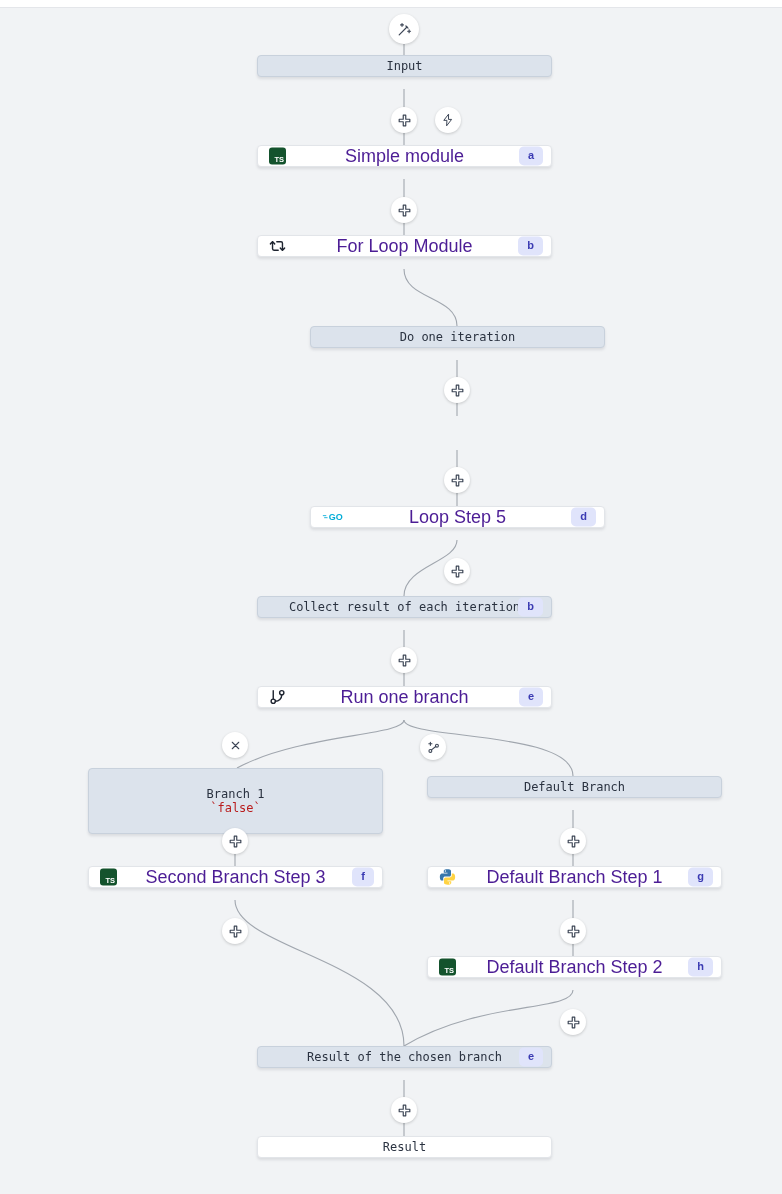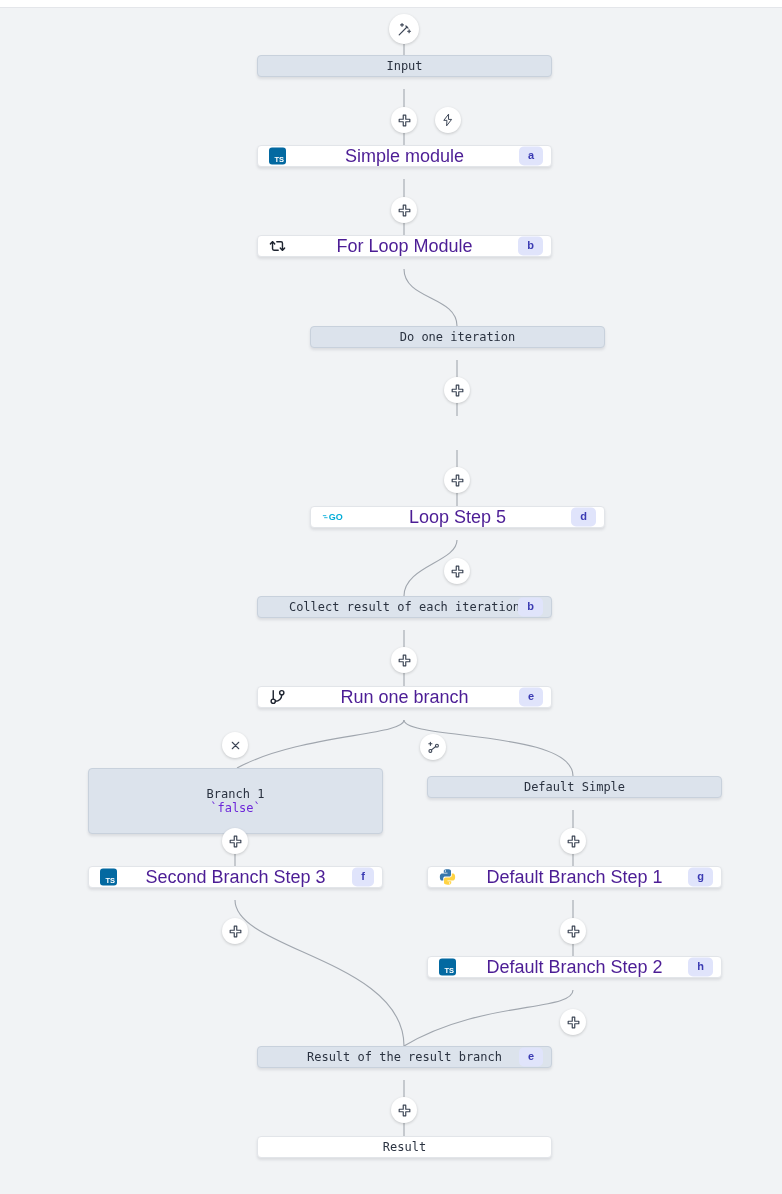--- a/index.html
+++ b/index.html
@@ -12,28 +12,28 @@
   svg.edges path{fill:none;stroke:#a0a6ae;stroke-width:1.1;}
 
   .node{position:absolute;width:295px;height:22px;border-radius:4px;z-index:2;
         display:flex;align-items:center;justify-content:center;box-sizing:border-box;
         box-shadow:0 2px 3px rgba(15,23,42,.10);cursor:pointer;}
   .node.virtual{background:#dce3ec;border:1px solid #c8d1dc;}
   .node.module{background:#ffffff;border:1px solid #e2e5e9;}
   .node .label{font-size:18px;color:#4c1d95;text-align:center;pointer-events:none;}
   .node.virtual .label,.node.monolabel .label{font-family:"DejaVu Sans Mono",monospace;
         font-size:12px;color:#2a3240;}
-  .node .sub{display:block;font-family:"DejaVu Sans Mono",monospace;font-size:12px;color:#6d28d9;}
+  .node .sub{display:block;font-family:"DejaVu Sans Mono",monospace;font-size:12px;color:#b91c1c;}
   .node.tall{height:66px;}
   .leadicon{position:absolute;left:11px;top:50%;transform:translateY(-50%);
             display:flex;align-items:center;justify-content:center;}
   .badge{position:absolute;right:8px;top:50%;transform:translateY(-50%);
          background:#e0e4fb;color:#3b3bb3;font-weight:bold;font-size:11px;
          padding:3px 9px;border-radius:5px;line-height:1.2;}
-  .tsicon{width:17px;height:17px;background:#0369a1;border-radius:3px;color:#fff;
+  .tsicon{width:17px;height:17px;background:#14532d;border-radius:3px;color:#fff;
           font-size:7.5px;font-weight:bold;display:flex;align-items:flex-end;
           justify-content:flex-end;padding:0 2px 1.5px 0;box-sizing:border-box;}
   .conn{position:absolute;background:#fff;border-radius:50%;z-index:3;
         display:flex;align-items:center;justify-content:center;
         box-shadow:0 1px 3px rgba(0,0,0,.18);transform:translate(-50%,-50%);cursor:pointer;}
   .c26{width:26px;height:26px;}
   .c30{width:30px;height:30px;}
   .conn svg,.leadicon svg{display:block;}
 </style>
 </head>
@@ -221,21 +221,21 @@
 
   <div class="node module" style="left:88px;top:866px">
     <span class="leadicon">
         <span class="tsicon">TS</span>
       </span>
     <span class="label">Second Branch Step 3</span>
     <span class="badge">f</span>
   </div>
 
   <div class="node virtual" style="left:427px;top:776px">
-    <span class="label">Default Simple</span>
+    <span class="label">Default Branch</span>
   </div>
 
   <div class="node module" style="left:427px;top:866px">
     <span class="leadicon">
       <svg width="17" height="17" viewBox="0 0 16 16">
         <path fill="#3776ab" d="M7.9.8c-3.6 0-3.4 1.6-3.4 1.6v1.7h3.5v.5H3.1S.8 4.3.8 7.9c0 3.6 2 3.5 2 3.5h1.2V9.6s-.1-2 2-2h3.4s1.9.1 1.9-1.8V2.6S11.6.8 7.9.8zM6 1.7a.63.63 0 1 1 0 1.26A.63.63 0 0 1 6 1.7z"></path>
         <path fill="#ffd343" d="M8.1 15.2c3.6 0 3.4-1.6 3.4-1.6v-1.7H8v-.5h4.9s2.3.3 2.3-3.3c0-3.6-2-3.5-2-3.5H12v1.8s.1 2-2 2H6.6s-1.9-.1-1.9 1.8v3.2s-.3 1.8 3.4 1.8zm1.9-.9a.63.63 0 1 1 0-1.26.63.63 0 0 1 0 1.26z"></path>
       </svg>
     </span>
     <span class="label">Default Branch Step 1</span>
@@ -244,20 +244,20 @@
 
   <div class="node module" style="left:427px;top:956px">
     <span class="leadicon">
         <span class="tsicon">TS</span>
       </span>
     <span class="label">Default Branch Step 2</span>
     <span class="badge">h</span>
   </div>
 
   <div class="node virtual" style="left:257px;top:1046px">
-    <span class="label">Result of the result branch</span>
+    <span class="label">Result of the chosen branch</span>
     <span class="badge">e</span>
   </div>
 
   <div class="node module monolabel" style="left:257px;top:1136px">
     <span class="label">Result</span>
   </div>
 </div>
 
 </body></html>

